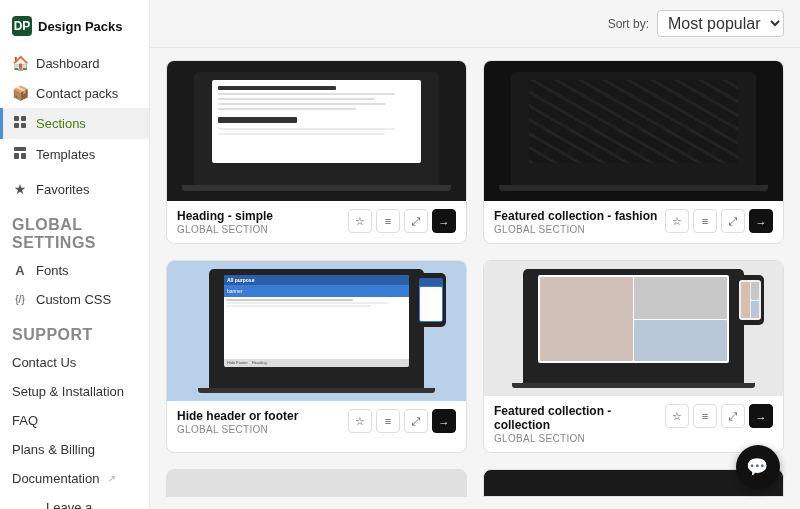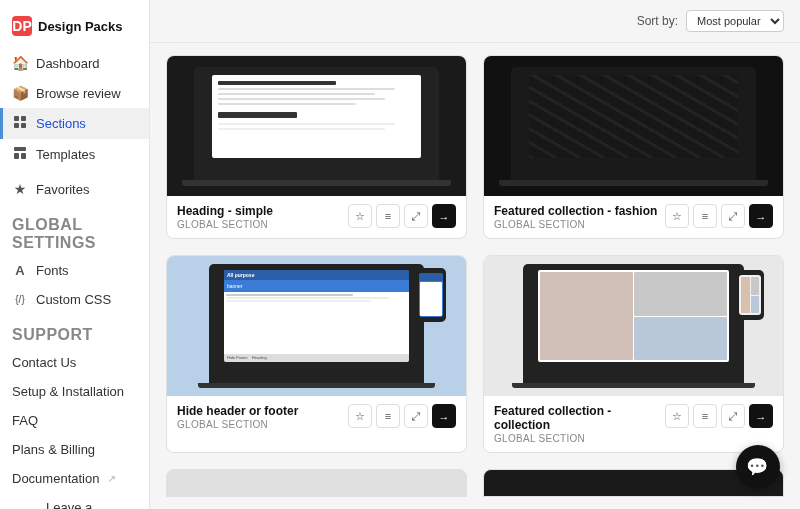--- a/index.html
+++ b/index.html
@@ -19,47 +19,47 @@
     }
     .app-header {
       display: flex;
       align-items: center;
       gap: 6px;
       padding: 8px 12px 12px;
     }
     .app-icon {
       width: 20px;
       height: 20px;
-      background: #ef4444;
+      background: #14532d;
       border-radius: 4px;
       display: flex;
       align-items: center;
       justify-content: center;
       color: white;
-      font-size: 14px;
+      font-size: 12px;
       font-weight: bold;
     }
     .app-title {
       font-size: 13px;
       font-weight: 600;
       color: #111;
     }
     .sidebar-nav-item {
       display: flex;
       align-items: center;
       gap: 8px;
       padding: 7px 12px;
       cursor: pointer;
       font-size: 13px;
       color: #333;
       border-radius: 0;
     }
     .sidebar-nav-item.active {
       background: #f0f0f0;
-      color: #1d4ed8;
+      color: #4d7c0f;
       font-weight: 500;
     }
     .sidebar-nav-item .icon {
       font-size: 14px;
       color: #555;
       width: 16px;
       text-align: center;
     }
     .sidebar-nav-item.active .icon { color: #111; }
     .active-bar {
@@ -95,21 +95,21 @@
       display: flex;
       align-items: center;
       justify-content: flex-end;
       padding: 10px 16px;
       background: #f5f5f5;
       border-bottom: 1px solid #e5e5e5;
       gap: 8px;
     }
     .sort-label { font-size: 12px; color: #555; }
     .sort-select {
-      font-size: 11px;
+      font-size: 16px;
       border: 1px solid #ccc;
       border-radius: 4px;
       padding: 3px 6px;
       background: white;
       cursor: pointer;
       color: #333;
     }
 
     .grid-container {
       flex: 1;
@@ -210,21 +210,21 @@
     <div class="app-icon">DP</div>
     <span class="app-title">Design Packs</span>
   </div>
 
   <div class="sidebar-nav-item">
     <span class="icon">🏠</span>
     <span>Dashboard</span>
   </div>
   <div class="sidebar-nav-item">
     <span class="icon">📦</span>
-    <span>Browse review</span>
+    <span>Contact packs</span>
   </div>
   <div class="sidebar-nav-item active active-bar">
     <span class="icon">
       <svg width="14" height="14" viewBox="0 0 14 14">
           <rect x="1" y="1" width="5" height="5" rx="1" fill="#555"></rect>
           <rect x="8" y="1" width="5" height="5" rx="1" fill="#555"></rect>
           <rect x="1" y="8" width="5" height="5" rx="1" fill="#555"></rect>
           <rect x="8" y="8" width="5" height="5" rx="1" fill="#555"></rect>
         </svg>
     </span>

